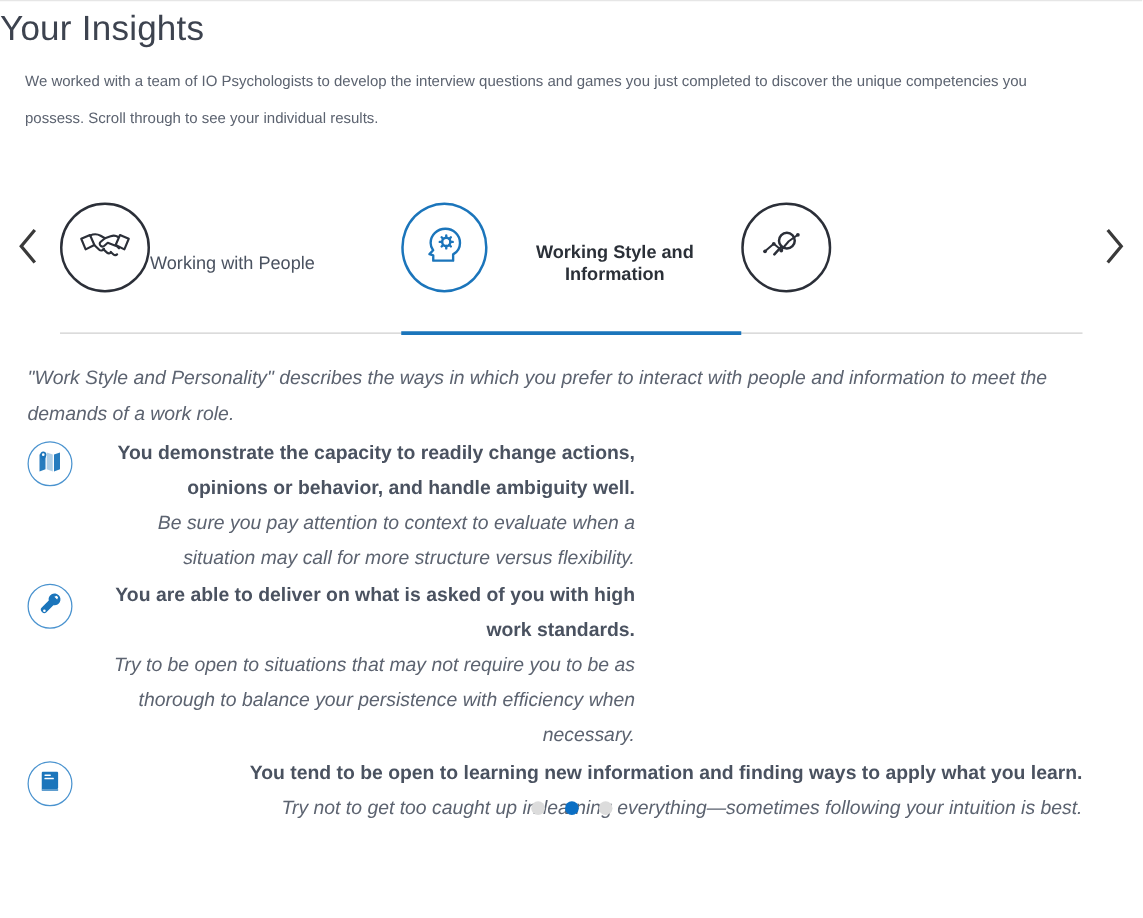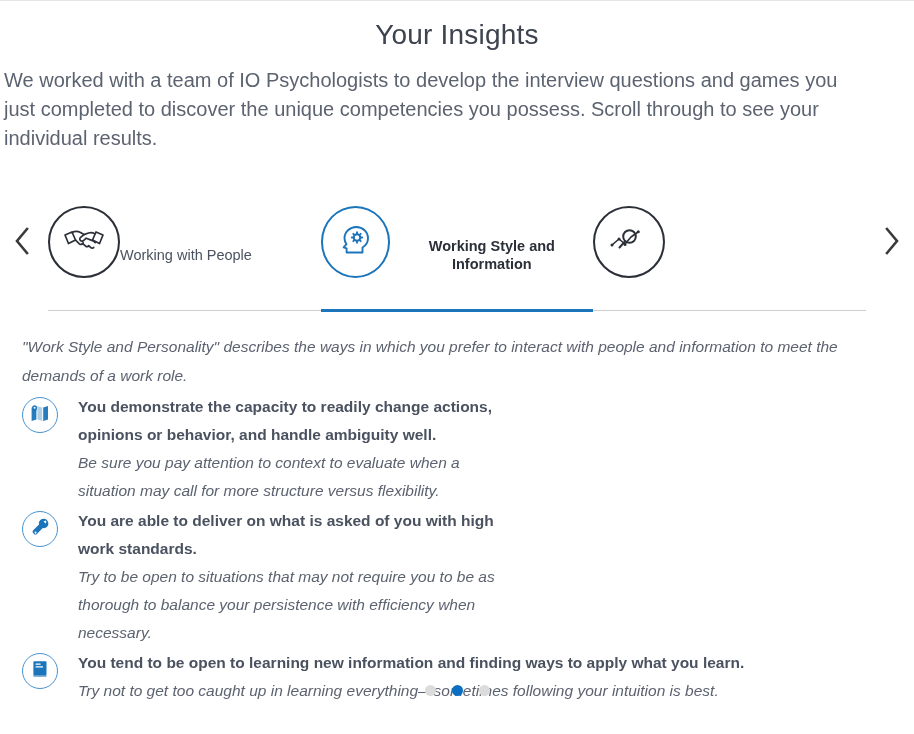--- a/index.html
+++ b/index.html
@@ -27,34 +27,33 @@
   }
 
   .page {
     position: relative;
     width: 914px;
     padding: 0;
   }
 
   
   .page-title {
-    text-align: center;
     font-size: 28px;
     font-weight: 400;
     color: #3d434f;
-    margin: 12px;
+    margin: 0;
     padding-top: 4px;
     line-height: 38px;
     letter-spacing: .2px;
   }
 
   .intro {
-    margin: 9px 0 0 0;
+    margin: 9px 0 0 16px;
     padding: 0 48px 0 4px;
-    font-size: 20px;
+    font-size: 12px;
     line-height: 29px;
     color: #5c6370;
     font-weight: 400;
   }
 
   
   .carousel {
     position: relative;
     margin-top: 18px;
     height: 140px;
@@ -168,20 +167,21 @@
     display: flex;
     align-items: center;
     justify-content: center;
     margin: 4px 20px 0 0;
     background: #fff;
   }
 
   .insight-text {
     flex: 1 1 auto;
     min-width: 0;
+    text-align: right;
   }
 
   .insight-headline {
     font-weight: bold;
     font-size: 15.5px;
     line-height: 28px;
     color: #4a5260;
     margin: 0;
   }
 

